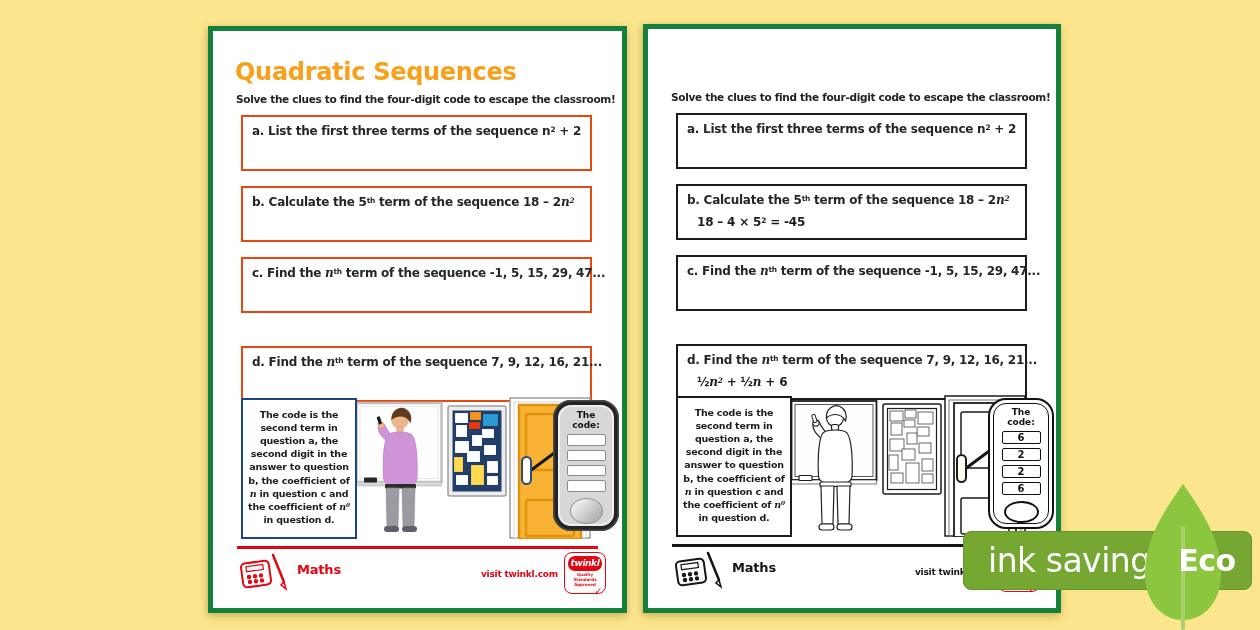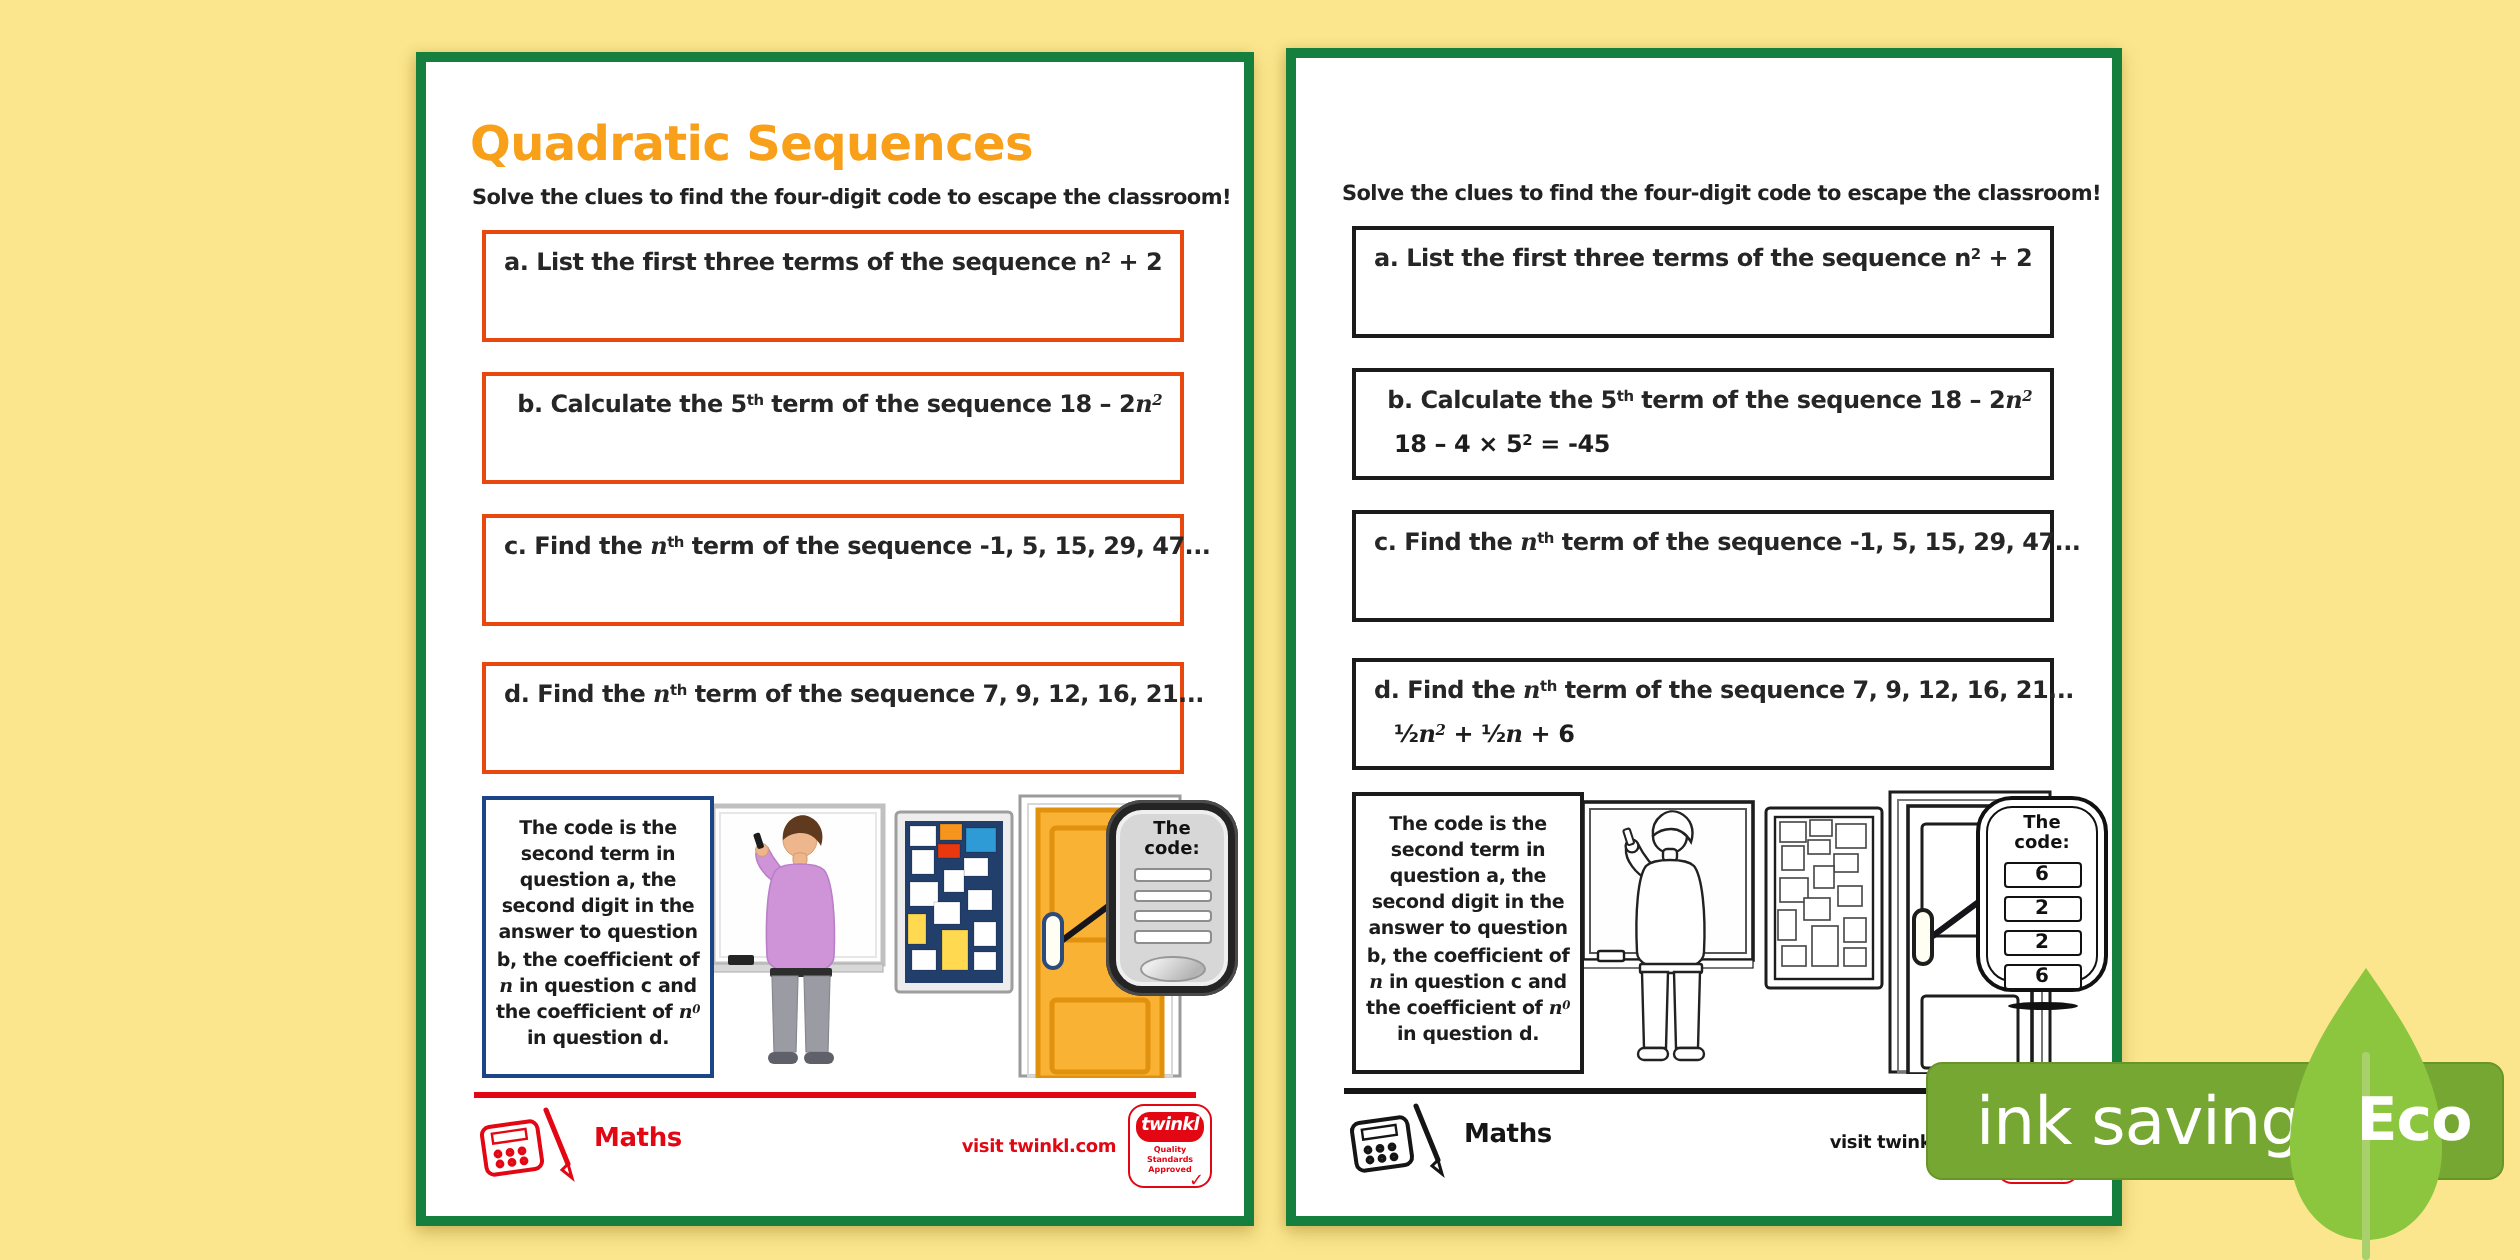--- a/index.html
+++ b/index.html
@@ -16,22 +16,22 @@
   .title{position:absolute;left:22px;top:27px;font-weight:bold;letter-spacing:-.3px;}
   .page--ws .title{color:#f9a01b;font-size:24px;}
   .page--ans .title{color:#1b1b1b;font-size:25px;}
   .subtitle{position:absolute;left:23px;top:62px;font-size:10.5px;font-weight:600;
             color:#222;letter-spacing:-.3px;white-space:nowrap;}
 
   .qbox{position:absolute;left:28px;width:351px;height:56px;box-sizing:border-box;
         padding:7px 9px;background:#fff;}
   .page--ws .qbox{border:2px solid #e8480d;}
   .page--ans .qbox{border:2px solid #1b1b1b;}
-  .qbox--a{top:84px;} .qbox--b{top:155px;} .qbox--c{top:226px;} .qbox--d{top:300px;}
-  .qtext{font-size:12px;font-weight:600;color:#262626;letter-spacing:-.25px;white-space:nowrap;text-align:right;}
+  .qbox--a{top:84px;} .qbox--b{top:155px;} .qbox--c{top:226px;} .qbox--d{top:315px;}
+  .qtext{font-size:12px;font-weight:600;color:#262626;letter-spacing:-.25px;white-space:nowrap;}
   .atext{font-size:12px;font-weight:bold;color:#1d1d1d;margin:8px 0 0 10px;letter-spacing:-.2px;}
 
   .pt-n{}
   .pt-sup{font-size:.62em;vertical-align:.45em;}
   .pt-i{font-style:italic;font-family:"DejaVu Serif","Liberation Serif",serif;}
   .pt-isup{font-style:italic;font-family:"DejaVu Serif","Liberation Serif",serif;
            font-size:.62em;vertical-align:.45em;}
 
   
   .codebox{position:absolute;left:28px;top:367px;width:116px;height:141px;box-sizing:border-box;
@@ -79,21 +79,21 @@
   .art--line .nb-frame{fill:#fff;stroke:#1d1d1d;}
   .art--line .nb-core{fill:#fff;stroke:#1d1d1d;stroke-width:1.2;}
   .art--line .pp{fill:#fff;stroke:#444;stroke-width:.8;}
   .art--line .dr-frame{stroke:#1d1d1d;}
   .art--line .dr-frame2{stroke:#777;}
   .art--line .dr-door{fill:#fff;stroke:#1d1d1d;stroke-width:1.8;}
   .art--line .dr-panel{stroke:#1d1d1d;stroke-width:1.5;}
   .art--line .dr-handle{stroke:#1d1d1d;}
 
   
-  .keypad{position:absolute;left:340px;top:369px;width:66px;height:98px;box-sizing:border-box;
+  .keypad{position:absolute;left:340px;top:369px;width:66px;height:131px;box-sizing:border-box;
           border-radius:18px;background:#242424;padding:5px;z-index:3;
           box-shadow:inset 0 0 0 1.5px #4a4a4a;}
   .keypad--line{background:#fff;border:2.5px solid #111;box-shadow:none;padding:3px;}
   .keypad-inner{box-sizing:border-box;width:100%;height:100%;border-radius:13px;background:#d7d7d7;
                 border:2px solid #efefef;display:flex;flex-direction:column;align-items:center;padding-top:3px;}
   .keypad--line .keypad-inner{background:#fff;border:1.5px solid #111;}
   .keypad-label{font-size:9px;font-weight:bold;color:#111;line-height:1.12;text-align:center;}
   .slot{width:37px;height:12px;background:#fff;border:1px solid #8d8d8d;border-radius:2px;
         margin-top:4px;text-align:center;font-size:10px;font-weight:bold;line-height:12px;color:#111;}
   .keypad--line .slot{border:1.5px solid #111;height:11px;}

